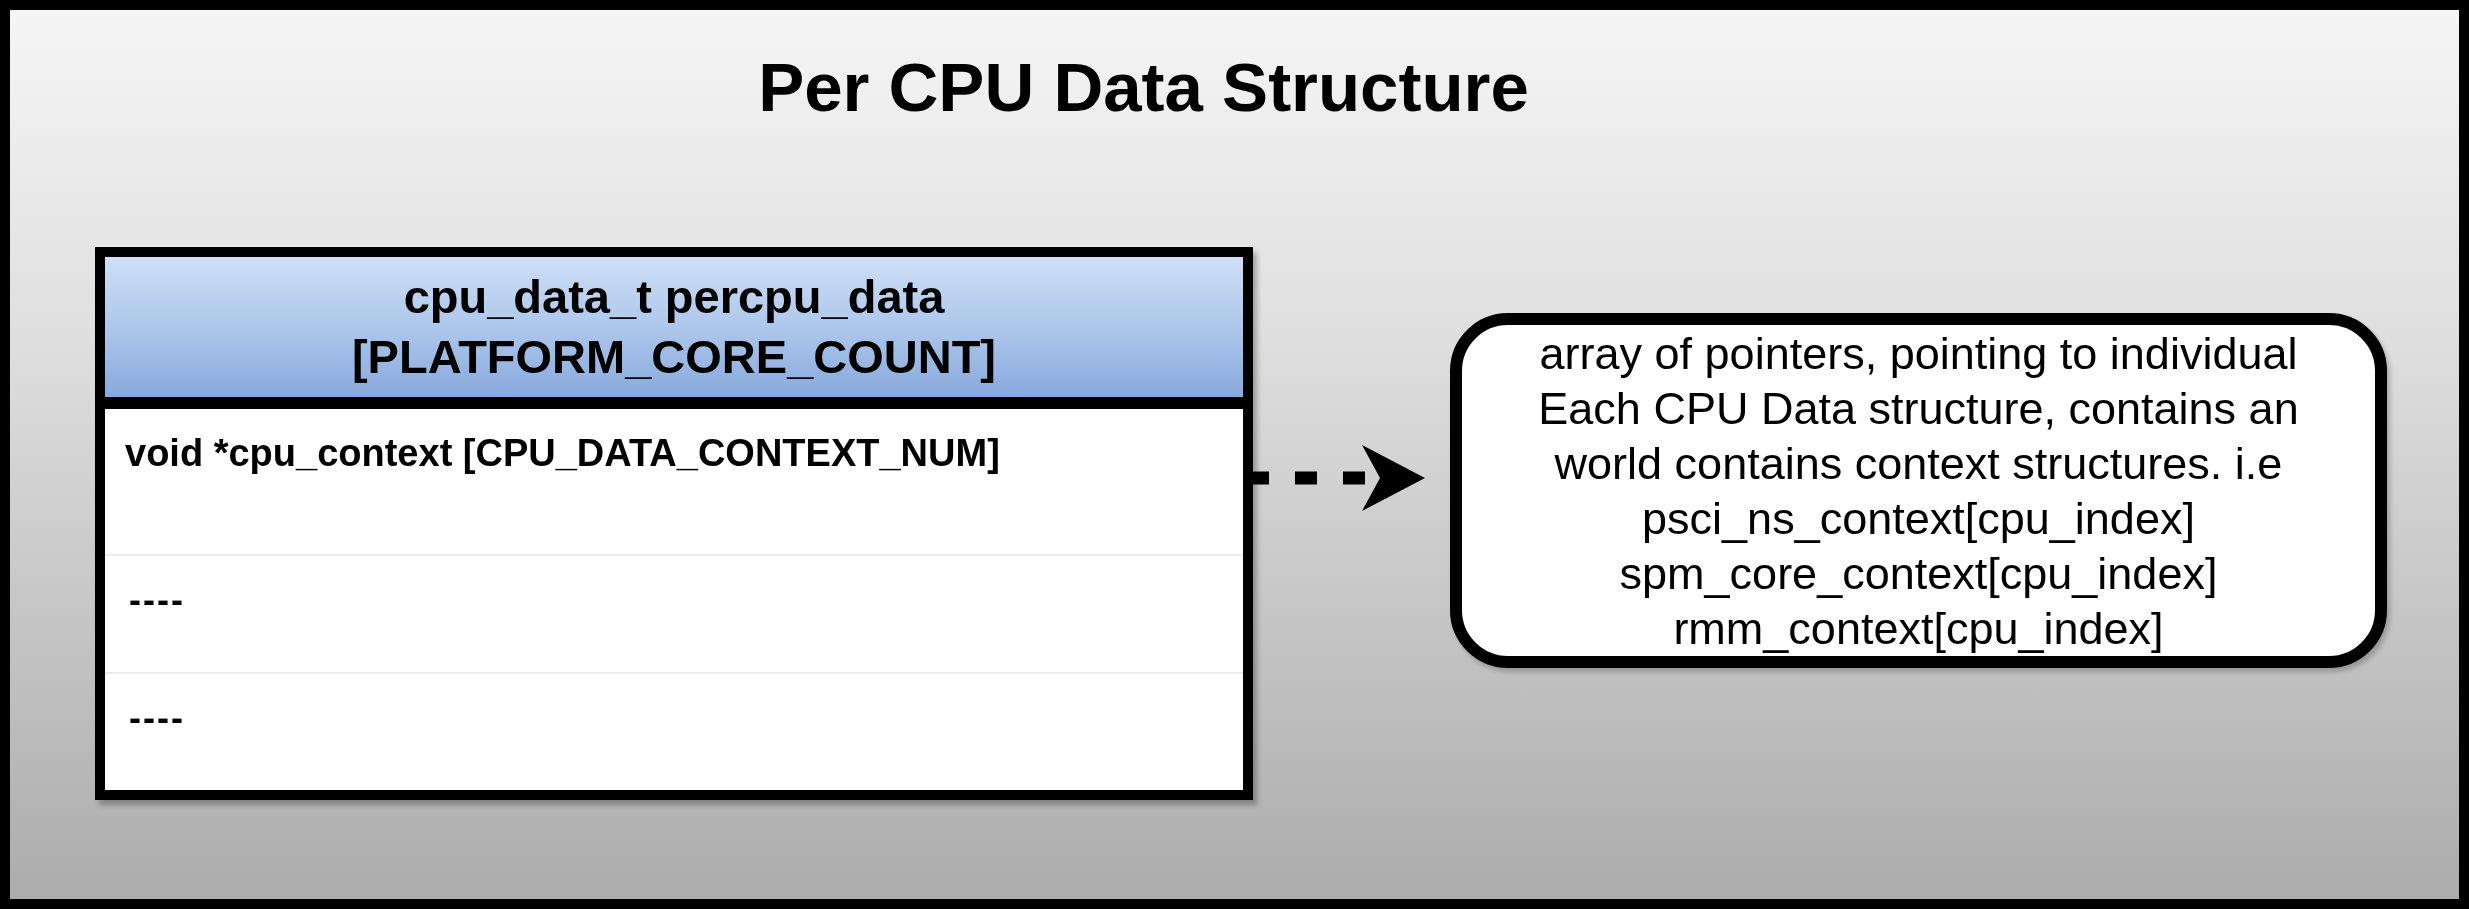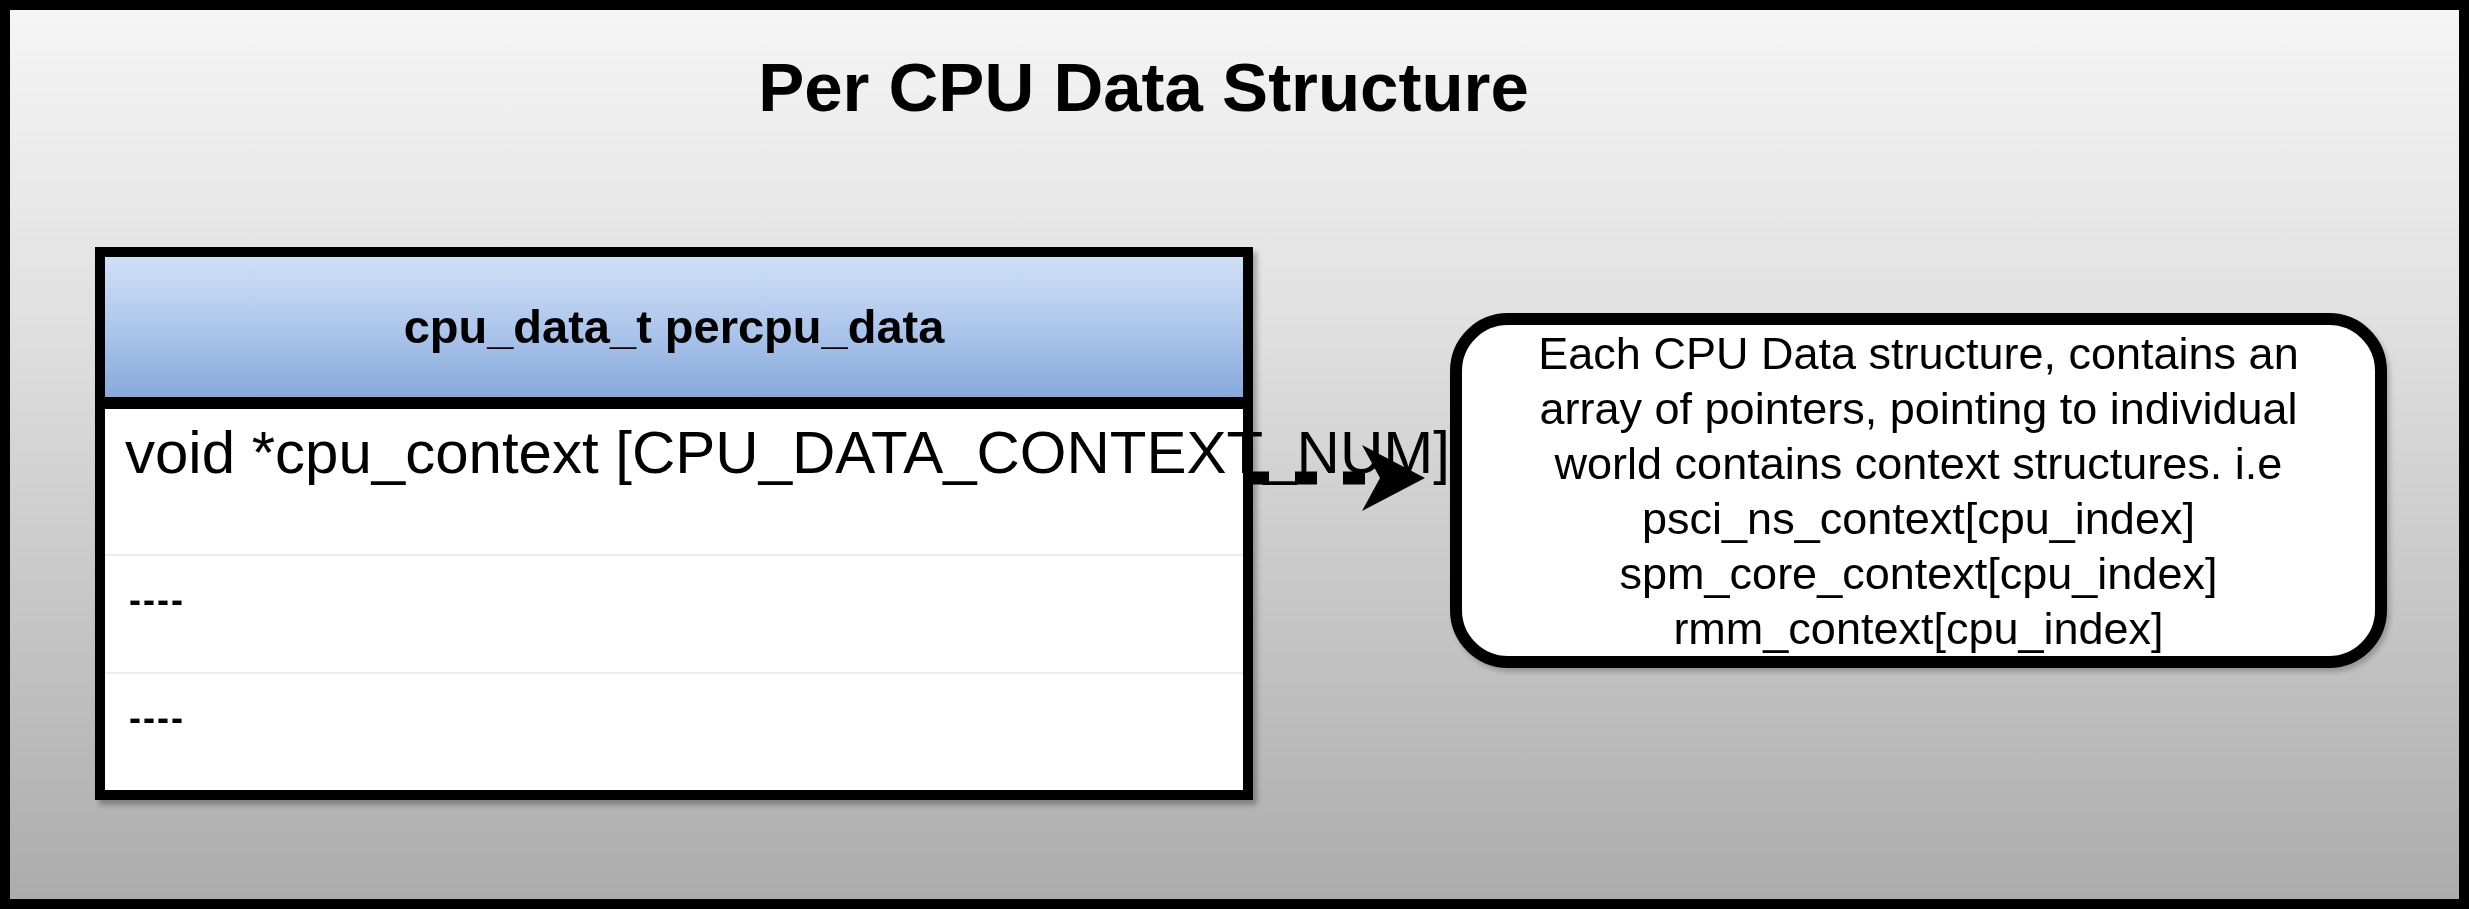--- a/index.html
+++ b/index.html
@@ -54,22 +54,22 @@
     text-align: center;
   }
   .struct-row {
     box-sizing: border-box;
     background: #ffffff;
     color: #000000;
   }
   .row-1 {
     flex: 0 0 145px;
     padding: 16px 20px;
-    font-weight: 400;
-    font-size: 60px;
+    font-weight: 700;
+    font-size: 38px;
     line-height: 56px;
     white-space: nowrap;
     border-radius: 23px;
   }
   .row-2, .row-3 {
     flex: 0 0 118px;
     border-top: 2px solid #ececec;
     padding: 22px 24px;
     font-weight: 700;
     font-size: 36px;
@@ -106,39 +106,40 @@
 </head>
 <body>
 
 <div class="canvas">
 
   <h1 class="title">Per CPU Data Structure</h1>
 
   <div class="struct-table">
     <div class="struct-header">
       <div>cpu_data_t percpu_data</div>
+      <div>[PLATFORM_CORE_COUNT]</div>
     </div>
     <div class="struct-row row-1">
       <span>void *cpu_context [CPU_DATA_CONTEXT_NUM]</span>
     </div>
     <div class="struct-row row-2">
       <span>----</span>
     </div>
     <div class="struct-row row-3">
       <span>----</span>
     </div>
   </div>
 
   <svg class="arrow-svg" viewBox="0 0 190 84" xmlns="http://www.w3.org/2000/svg" aria-hidden="true">
     <line x1="4" y1="42" x2="132" y2="42" stroke="#000000" stroke-width="13" stroke-dasharray="22 26"></line>
     <polygon points="182,42 119,9 137,42 119,75" fill="#000000"></polygon>
   </svg>
 
   <div class="callout">
+    <div class="callout-line">array of pointers, pointing to individual</div>
     <div class="callout-line">Each CPU Data structure, contains an</div>
-    <div class="callout-line">array of pointers, pointing to individual</div>
     <div class="callout-line">world contains context structures. i.e</div>
     <div class="callout-line">psci_ns_context[cpu_index]</div>
     <div class="callout-line">spm_core_context[cpu_index]</div>
     <div class="callout-line">rmm_context[cpu_index]</div>
   </div>
 
 </div>
 
 </body></html>

